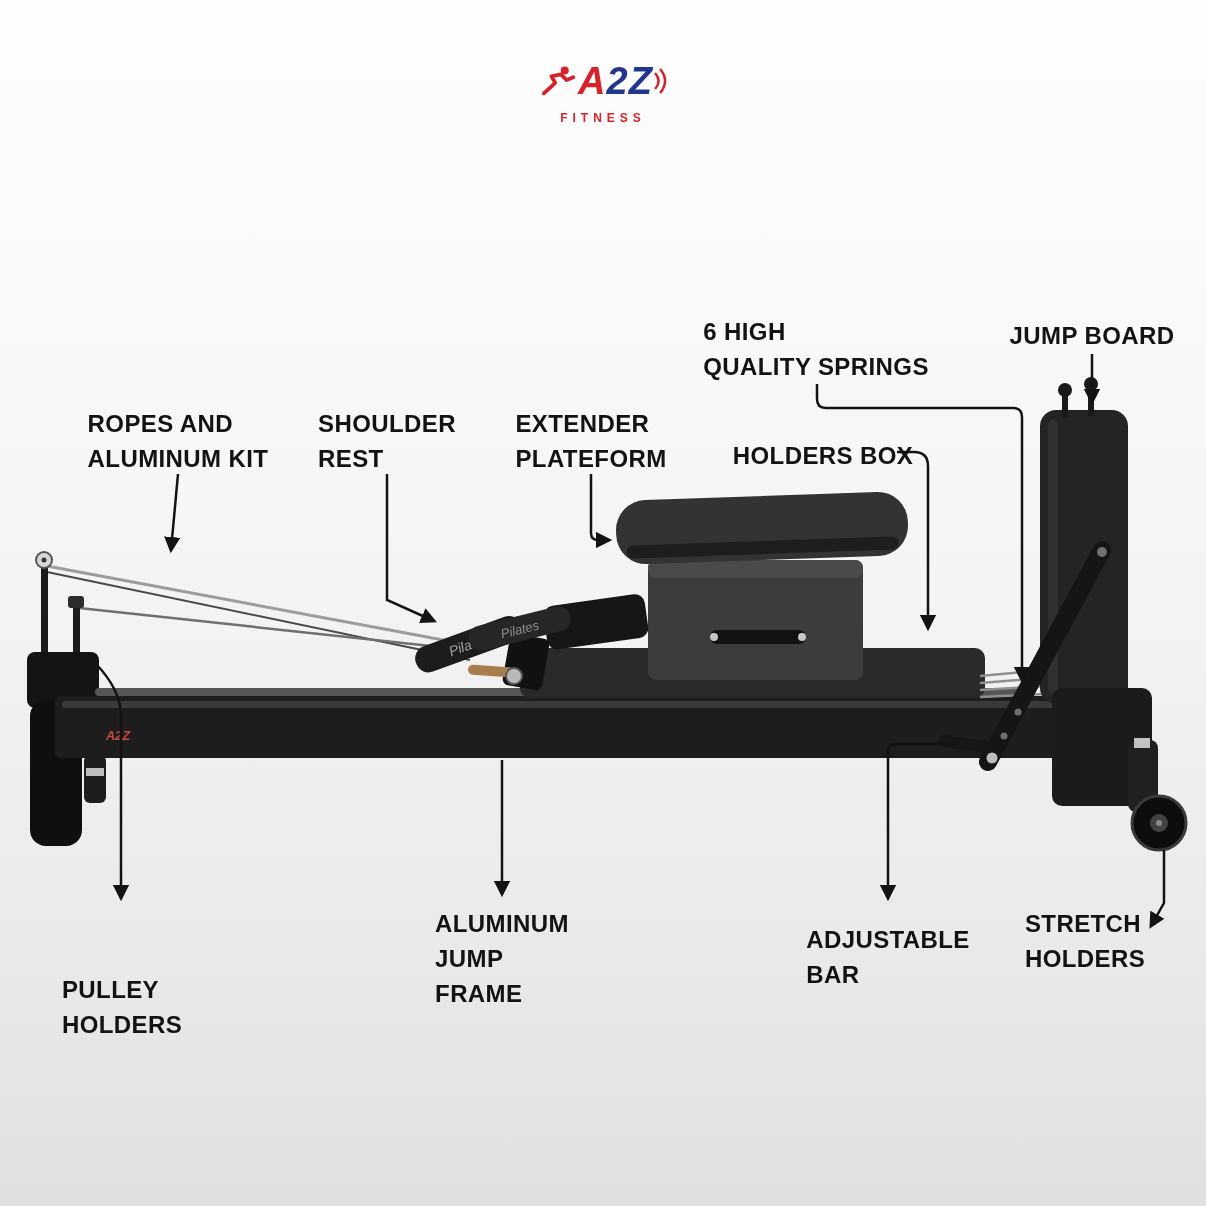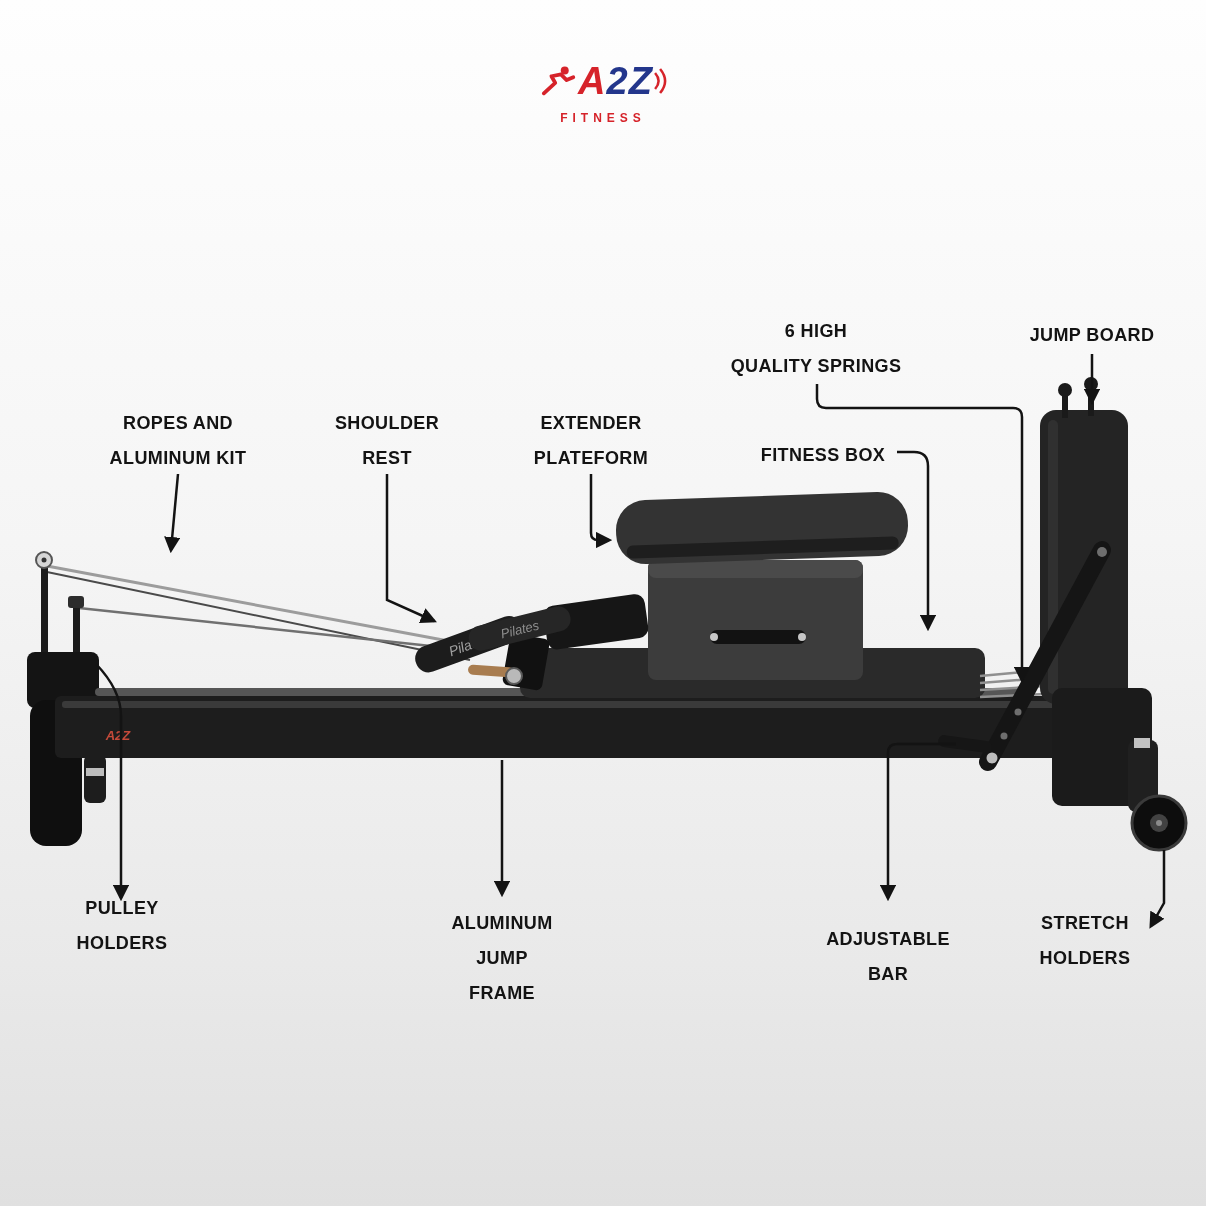--- a/index.html
+++ b/index.html
@@ -7,21 +7,21 @@
     width:1206px;height:1206px;position:relative;overflow:hidden;
     background:linear-gradient(180deg,#fefefe 0%,#f5f5f5 45%,#e9e9e9 80%,#e0e0e0 100%);
     font-family:"Liberation Sans",sans-serif;
   }
   .stage{position:absolute;inset:0;}
   svg.overlay{position:absolute;left:0;top:0;}
 
   
   .label{
     position:absolute;transform:translateX(-50%);
-    text-align:center;font-weight:700;font-size:18px;line-height:35px;
+    text-align:left;font-weight:700;font-size:24px;line-height:35px;
     color:#131313;letter-spacing:.4px;white-space:nowrap;z-index:5;
   }
 
   
   .logo{position:absolute;left:603px;top:62px;transform:translateX(-50%);text-align:center;z-index:6;}
   .logo-row{display:flex;align-items:center;justify-content:center;gap:1px;}
   .logo-letter{font-size:38px;font-weight:800;font-style:italic;line-height:1;}
   .l-red{color:#d6232a;}
   .l-blue{color:#23368c;}
   .logo-sub{font-size:12px;letter-spacing:5px;color:#d6232a;font-weight:700;margin-top:11px;}
@@ -174,33 +174,33 @@
     <div>SHOULDER</div>
     <div>REST</div>
   </div>
 
   <div class="label" style="left:591px;top:406px">
     <div>EXTENDER</div>
     <div>PLATEFORM</div>
   </div>
 
   <div class="label" style="left:823px;top:438px">
-    <div>FITNESS BOX</div>
+    <div>HOLDERS BOX</div>
   </div>
 
   <div class="label" style="left:816px;top:314px">
     <div>6 HIGH</div>
     <div>QUALITY SPRINGS</div>
   </div>
 
   <div class="label" style="left:1092px;top:318px">
     <div>JUMP BOARD</div>
   </div>
 
-  <div class="label" style="left:122px;top:891px">
+  <div class="label" style="left:122px;top:972px">
     <div>PULLEY</div>
     <div>HOLDERS</div>
   </div>
 
   <div class="label" style="left:502px;top:906px">
     <div>ALUMINUM</div>
     <div>JUMP</div>
     <div>FRAME</div>
   </div>
 

